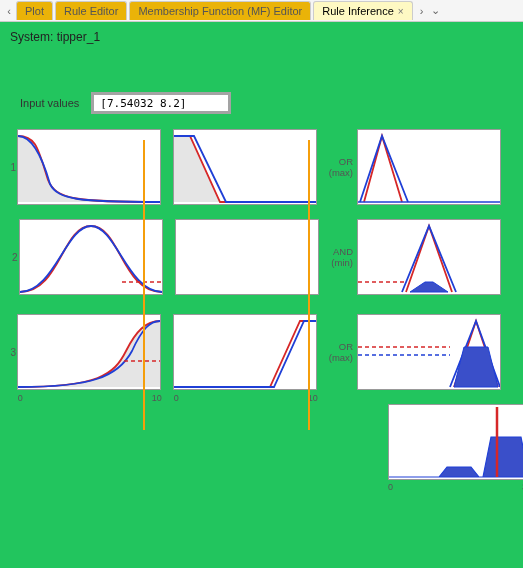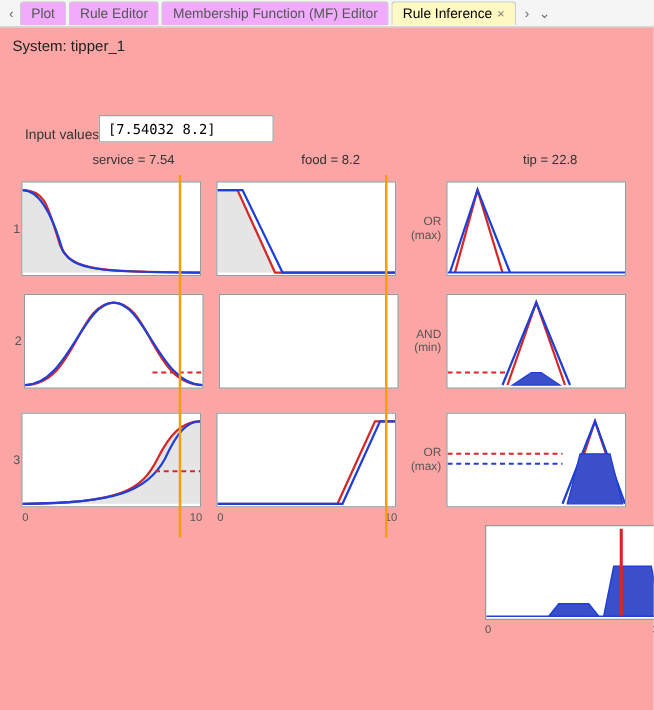--- a/index.html
+++ b/index.html
@@ -21,45 +21,45 @@
   }
   .tabbar .nav {
     width: 14px; height: 14px;
     display: flex; align-items: center; justify-content: center;
     cursor: pointer; color: #666;
   }
   .tab {
     padding: 3px 8px;
     border: 1px solid #ccc;
     border-bottom: none;
-    background: #f0abfc;
+    background: #eab308;
     margin-right: 2px;
     font-size: 11px;
     color: #555;
     cursor: pointer;
     border-top-left-radius: 3px;
     border-top-right-radius: 3px;
     display: flex; align-items: center; gap: 4px;
   }
   .tab.active {
     background: #fef9c3;
     color: #000;
   }
   .close-x { font-size: 10px; color: #777; }
   .client {
-    background: #fca5a5;
+    background: #22c55e;
     padding: 8px 10px 2px 10px;
     height: calc(100% - 22px);
     position: relative;
   }
   .sysname { color: #222; font-size: 12px; margin-bottom: 10px; }
-  .inputrow { display:flex; align-items:flex-end; gap:0; margin-left:10px; margin-bottom:8px;margin-top:48px;}
+  .inputrow { display:flex; align-items:center; gap:12px; margin-left:10px; margin-bottom:8px;margin-top:48px;}
   .inputrow input {
     width: 140px; height: 22px;
-    border: 1px solid #a3a3a3; background:#fff;
+    border: 3px solid #a3a3a3; background:#fff;
     padding: 2px 6px; font-family: monospace; font-size:11px;
   }
   .grid-wrap { position: relative; }
   .colheads {
     display:flex; margin-left:24px;
     font-size: 10.5px; color:#333;
     margin-top:4px;
   }
   .colheads > div { text-align:center; }
   .colheads .ch1 { width:150px; }
@@ -115,25 +115,20 @@
   <div class="sysname">
     <span>System:</span>
     <span>tipper_1</span>
   </div>
   <div class="inputrow">
     <span>Input values</span>
     <input type="text" value="[7.54032 8.2]" style="">
   </div>
 
   <div class="grid-wrap">
-    <div class="colheads">
-      <div class="ch1">service = 7.54</div>
-      <div class="ch2">food = 8.2</div>
-      <div class="ch3">tip = 22.8</div>
-    </div>
 
     <div class="vline" style="left:133px; height:290px; top:18px;"></div>
     <div class="vline" style="left:298px; height:290px; top:18px;"></div>
 
     <div class="rows">
 
       <div class="rrow">
         <div class="rnum">1</div>
         <div class="mf">
           <svg width="142" height="74" viewBox="0 0 142 74">

